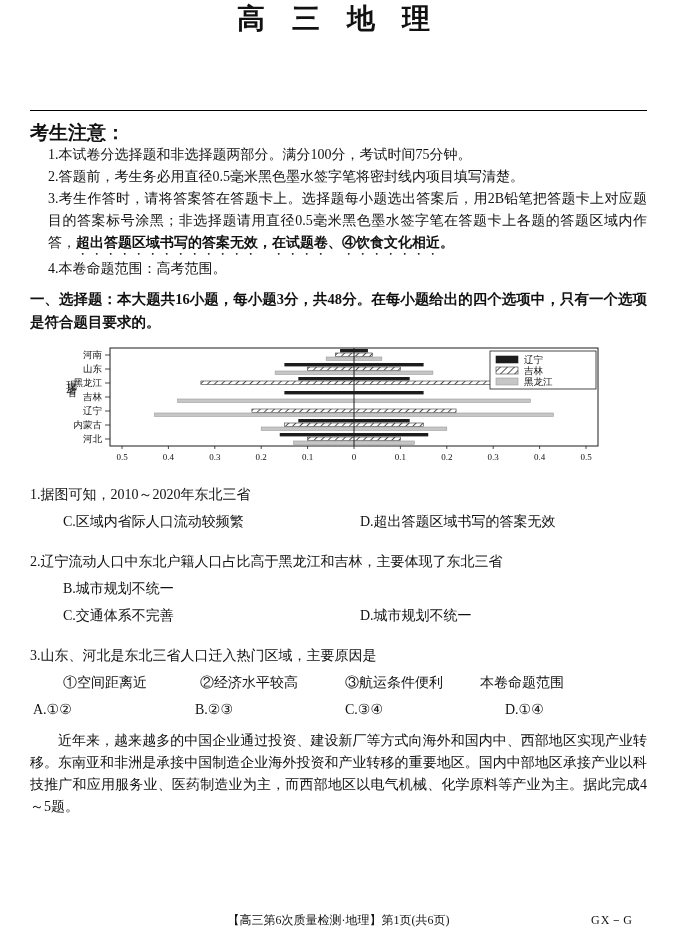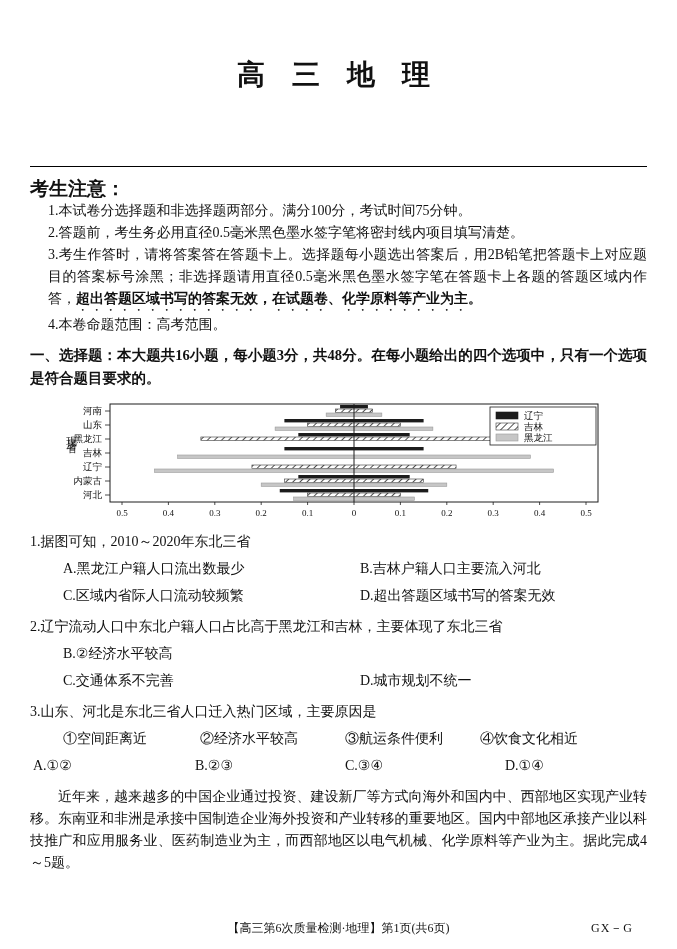--- a/index.html
+++ b/index.html
@@ -10,21 +10,20 @@
     color:#111;
   }
   .page {
     position:relative;
     width:677px; height:949px;
     padding:0 30px;
     background:#fff;
     overflow:hidden;
   }
   .title {
-    margin-top:56px;
     text-align:center;
     font-size:28px;
     font-weight:700;
     letter-spacing:10px;
     line-height:1.35;
   }
   .rule {
     margin-top:72px;
     border:none;
     border-top:1.6px solid #000;
@@ -69,40 +68,40 @@
     margin:8px 0 2px 28px;
   }
   .y-axis-title {
     position:absolute;
     left:6px; top:30px;
     writing-mode:vertical-rl;
     font-size:10.5px;
     letter-spacing:3px;
   }
   svg text { font-family:"Liberation Serif","DejaVu Serif",serif; fill:#111; }
-  .qblock { margin-top:4px; font-size:14px; line-height:27px; }
+  .qblock { margin-top:13px; font-size:14px; line-height:27px; }
   .stem { text-align:justify; }
   .opt-grid {
     display:grid;
     grid-template-columns:297px 1fr;
     padding-left:33px;
   }
   .sub-grid {
     display:grid;
     grid-template-columns:137px 145px 135px auto;
     padding-left:33px;
   }
   .ans-grid {
     display:grid;
     grid-template-columns:162px 150px 160px auto;
     padding-left:3px;
   }
   .footer {
     position:absolute;
-    left:30px; right:30px; bottom:12px;
+    left:30px; right:30px; bottom:20px;
     display:flex;
     align-items:baseline;
     font-size:12px;
   }
   .footer .spacer { width:70px; }
   .footer .center { flex:1; text-align:center; }
   .footer .code { width:70px; text-align:center; letter-spacing:1px; }
 </style>
 </head>
 <body>
@@ -110,21 +109,21 @@
 <div class="page">
 
   <h1 class="title">高 三 地 理</h1>
 
   <hr class="rule">
 
   <div>
     <div class="notice-head">考生注意：</div>
     <div class="notice-item">1.本试卷分选择题和非选择题两部分。满分100分，考试时间75分钟。</div>
     <div class="notice-item">2.答题前，考生务必用直径0.5毫米黑色墨水签字笔将密封线内项目填写清楚。</div>
-    <div class="notice-item"><span>3.考生作答时，请将答案答在答题卡上。选择题每小题选出答案后，用2B铅笔把答题卡上对应题目的答案标号涂黑；非选择题请用直径0.5毫米黑色墨水签字笔在答题卡上各题的答题区域内作答，</span><span class="em-dots">超出答题区域书写的答案无效，在试题卷、化学原料等产业为主。</span></div>
+    <div class="notice-item"><span>3.考生作答时，请将答案答在答题卡上。选择题每小题选出答案后，用2B铅笔把答题卡上对应题目的答案标号涂黑；非选择题请用直径0.5毫米黑色墨水签字笔在答题卡上各题的答题区域内作答，</span><span class="em-dots">超出答题区域书写的答案无效，在试题卷、④饮食文化相近。</span></div>
     <div class="notice-item">4.本卷命题范围：高考范围。</div>
   </div>
 
   <div class="section-head">一、选择题：本大题共16小题，每小题3分，共48分。在每小题给出的四个选项中，只有一个选项是符合题目要求的。</div>
 
 
   <figure class="chart">
     <div class="y-axis-title">现居省</div>
     <svg id="chart-svg" viewBox="0 0 556 122" width="556" height="122">
         <defs>
@@ -195,47 +194,43 @@
         <rect x="438" y="25" width="22" height="7" fill="url(#hatch)" stroke="#3a3a3a" stroke-width="0.6"></rect>
         <text x="466" y="32" font-size="9.5">吉林</text>
         <rect x="438" y="36" width="22" height="7" fill="#c6c6c6" stroke="#9a9a9a" stroke-width="0.6"></rect>
         <text x="466" y="43" font-size="9.5">黑龙江</text>
       </svg>
   </figure>
 
   <div class="qblock">
     <div class="stem">1.据图可知，2010～2020年东北三省</div>
     <div class="opt-grid">
-      <span>A.黑龙江户籍人口流出数最少</span>
-      <span>B.吉林户籍人口主要流入河北</span>
-    </div>
-    <div class="opt-grid">
       <span>C.区域内省际人口流动较频繁</span>
       <span>D.超出答题区域书写的答案无效</span>
     </div>
   </div>
 
   <div class="qblock">
     <div class="stem">2.辽宁流动人口中东北户籍人口占比高于黑龙江和吉林，主要体现了东北三省</div>
     <div class="opt-grid">
-      <span>B.②经济水平较高</span>
+      <span>B.城市规划不统一</span>
     </div>
     <div class="opt-grid">
       <span>C.交通体系不完善</span>
       <span>D.城市规划不统一</span>
     </div>
   </div>
 
   <div class="qblock">
     <div class="stem">3.山东、河北是东北三省人口迁入热门区域，主要原因是</div>
     <div class="sub-grid">
       <span>①空间距离近</span>
       <span>②经济水平较高</span>
       <span>③航运条件便利</span>
-      <span>④饮食文化相近</span>
+      <span>本卷命题范围</span>
     </div>
     <div class="ans-grid">
       <span>A.①②</span>
       <span>B.②③</span>
       <span>C.③④</span>
       <span>D.①④</span>
     </div>
   </div>
 
   <p class="para second">近年来，越来越多的中国企业通过投资、建设新厂等方式向海外和国内中、西部地区实现产业转移。东南亚和非洲是承接中国制造企业海外投资和产业转移的重要地区。国内中部地区承接产业以科技推广和应用服务业、医药制造业为主，而西部地区以电气机械、化学原料等产业为主。据此完成4～5题。</p>

